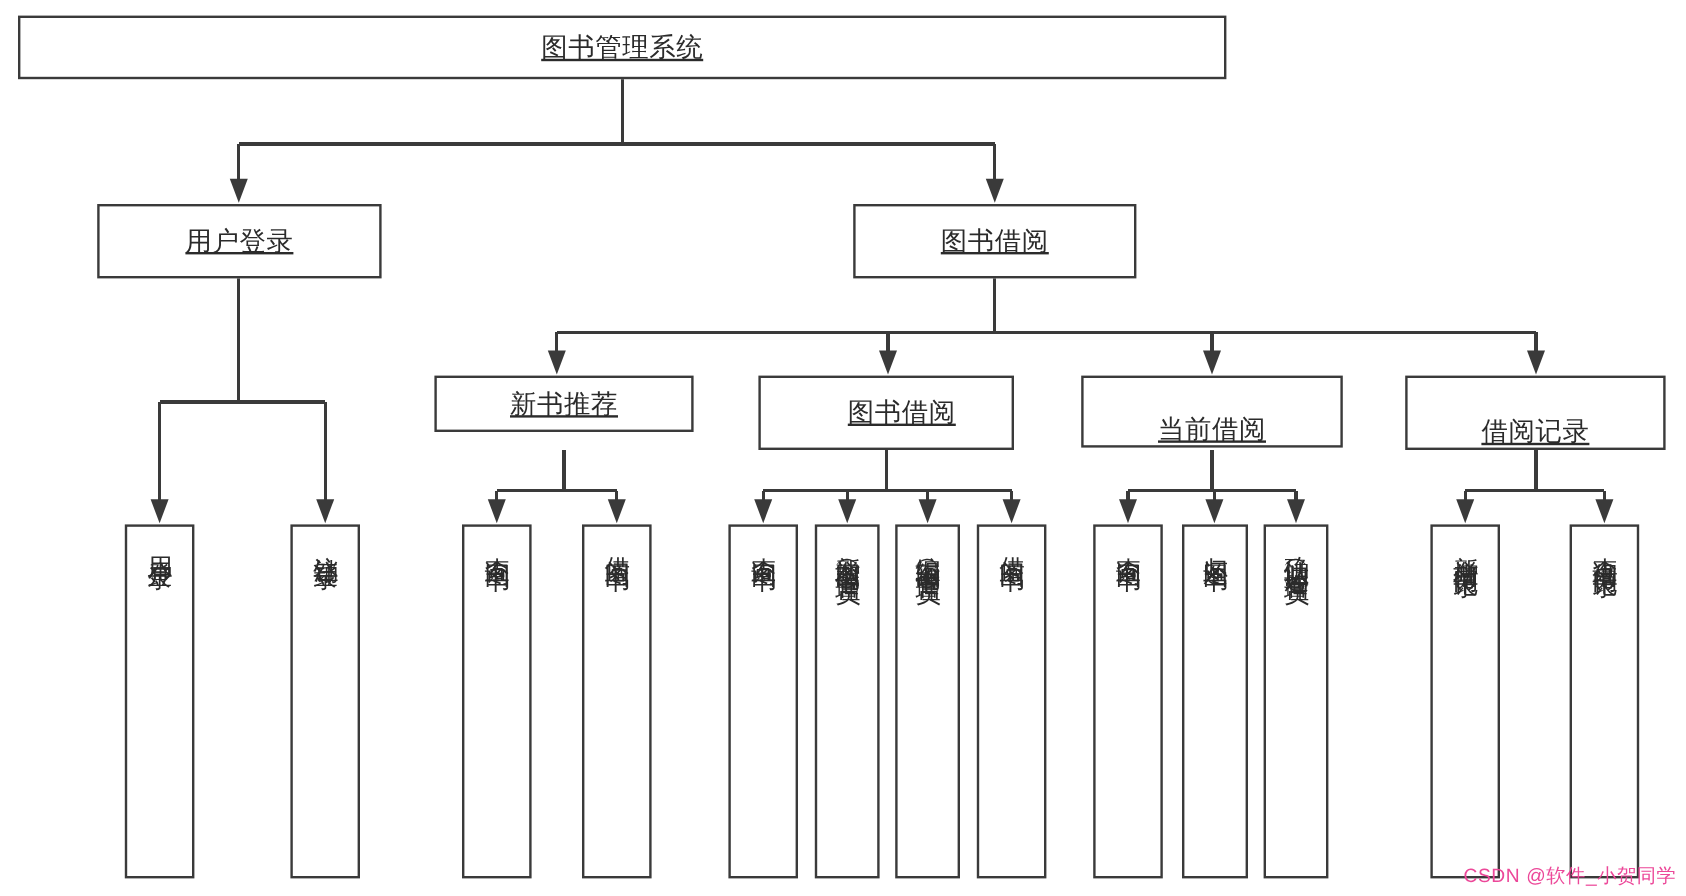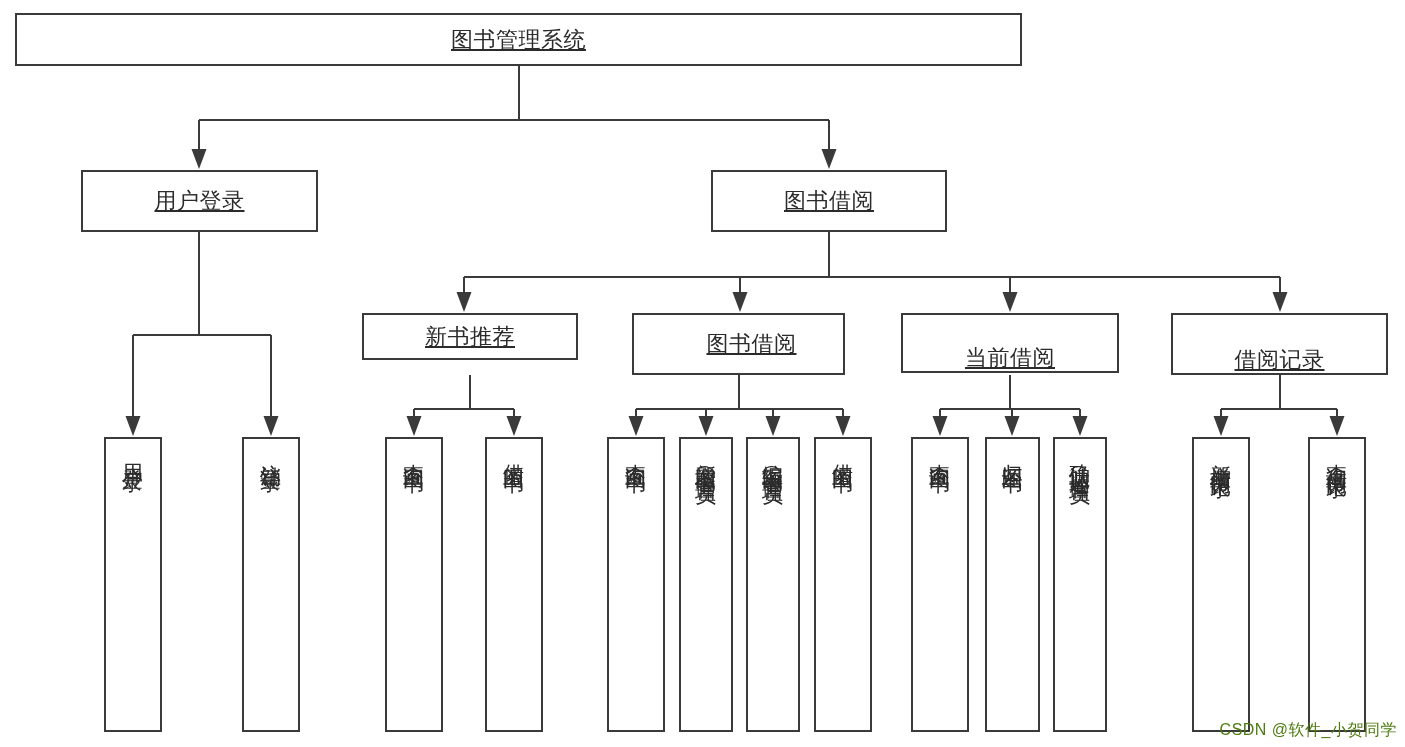--- a/index.html
+++ b/index.html
@@ -58,21 +58,21 @@
     text-orientation: upright;
     font-size: 21px;
     letter-spacing: 3px;
     line-height: 1;
   }
   .watermark {
     position: absolute;
     right: 8px;
     bottom: 6px;
     font-size: 16px;
-    color: #4d7c0f;
+    color: #ec4899;
     letter-spacing: 0.5px;
     white-space: nowrap;
     pointer-events: none;
   }
 </style>
 </head>
 <body>
 
 <div id="diagram-root">
 

